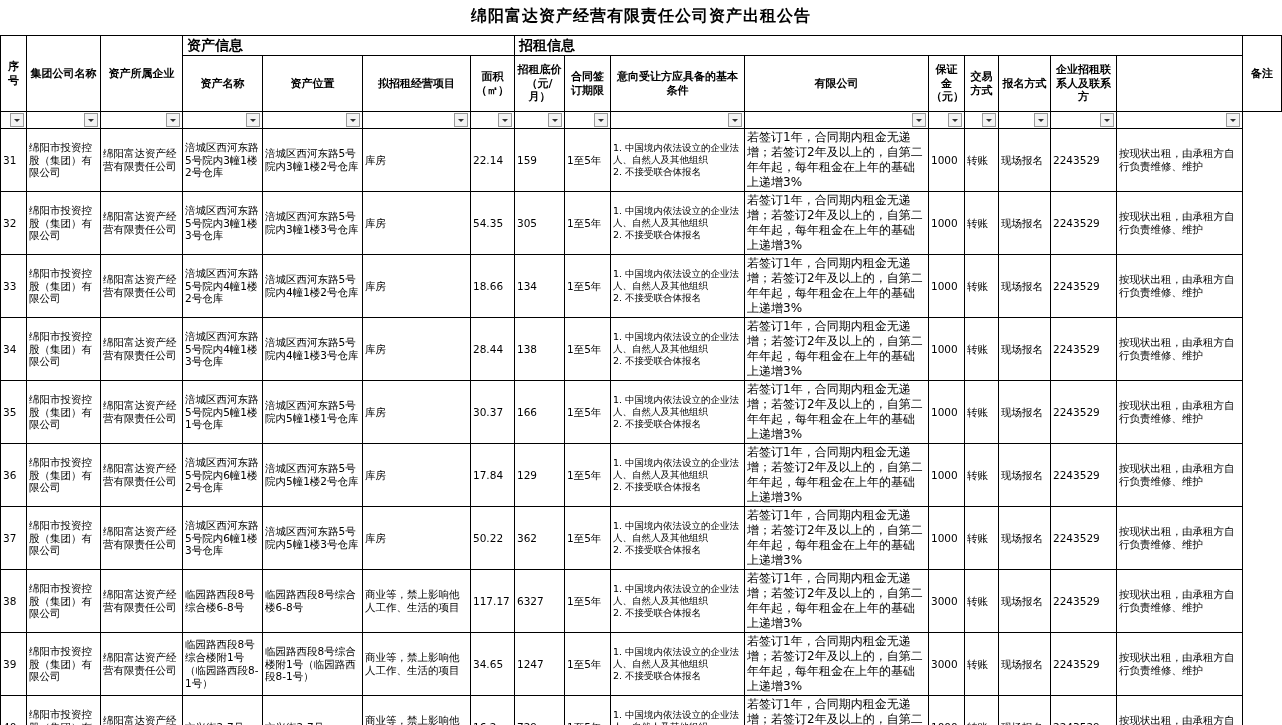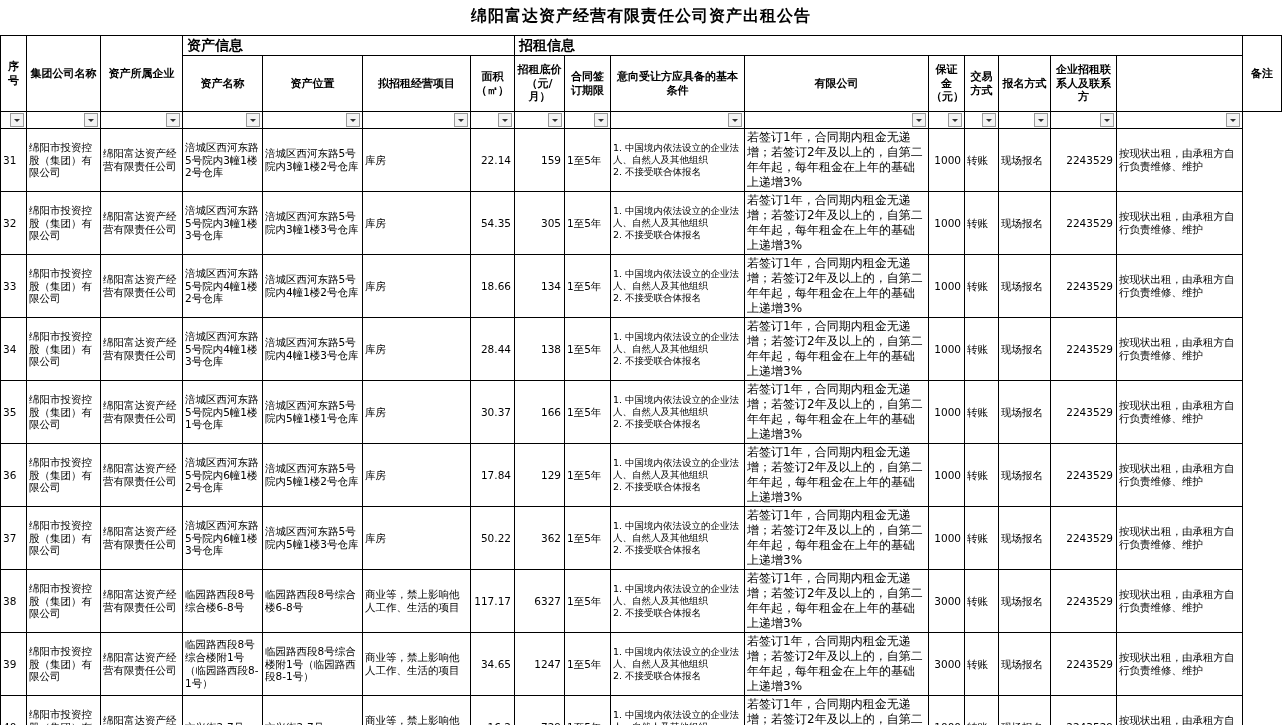--- a/index.html
+++ b/index.html
@@ -52,21 +52,21 @@
   }
   .fbtn:after{
     content:"";
     position:absolute;left:3px;top:5px;
     border-left:3px solid transparent;
     border-right:3px solid transparent;
     border-top:3px solid #333;
   }
   td.l{text-align:left;}
   .seq{text-align:left;}
-  .num{text-align:right;padding-right:3px;}
+  .num{text-align:left;padding-right:3px;}
   .cond{font-size:9.5px;line-height:1.25;}
   .rate{font-size:12px;line-height:1.25;}
   .hdr-vert{font-weight:bold;text-align:center;font-size:11px;}
 </style>
 </head>
 <body>
 
 <div class="topstrip"></div>
 
 <div class="title">绵阳富达资产经营有限责任公司资产出租公告</div>

